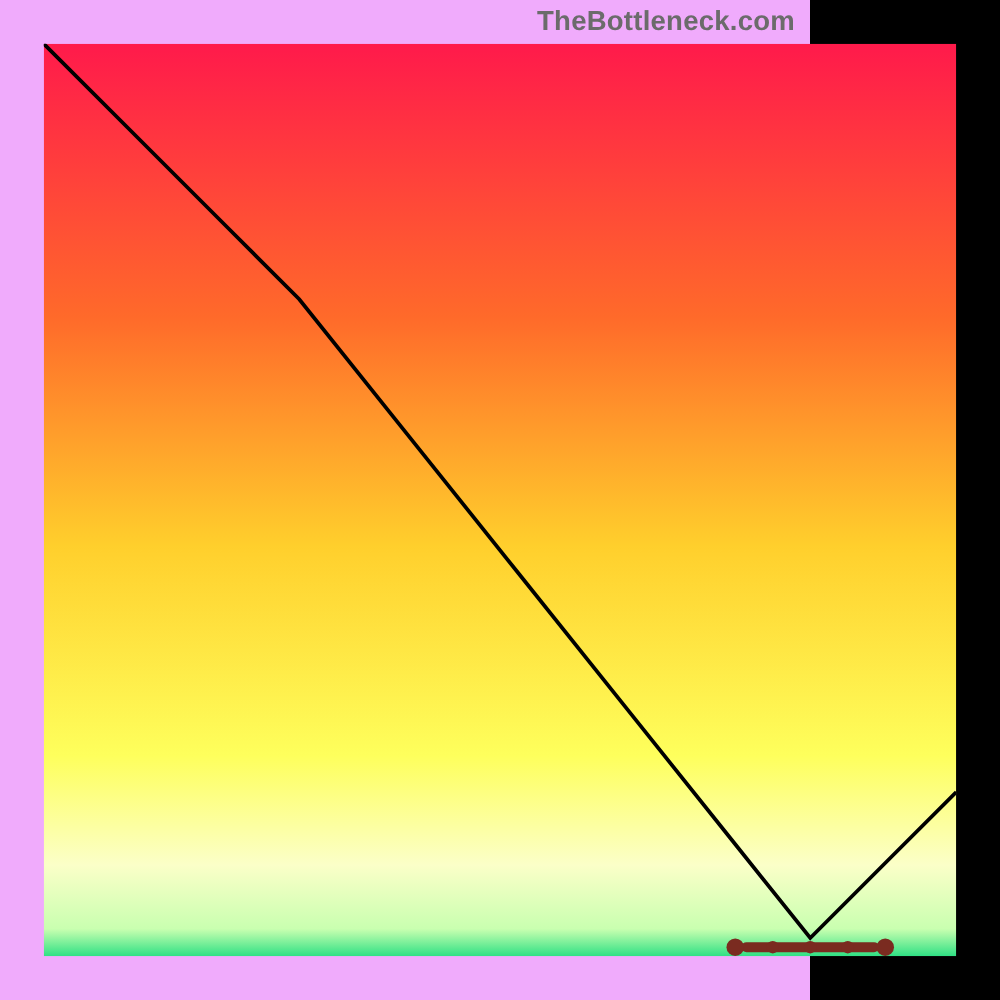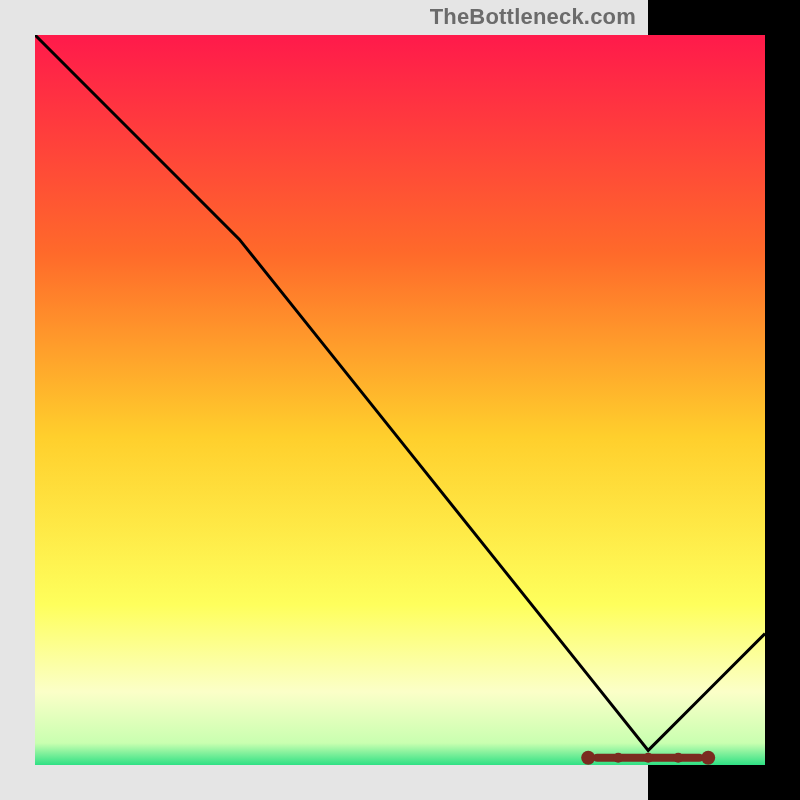--- a/index.html
+++ b/index.html
@@ -8,21 +8,21 @@
     width: 800px;
     height: 800px;
     background: #000;
     font-family: Arial, Helvetica, sans-serif;
     overflow: hidden;
   }
   .wrap {
     position: relative;
     width: 648px;
     height: 800px;
-    background: #e5e5e5;
+    background: #f0abfc;
   }
   .attribution {
     position: absolute;
     top: 4px;
     right: 12px;
     color: #6b6b6b;
     font-size: 22px;
     font-weight: 600;
     letter-spacing: 0.2px;
   }

